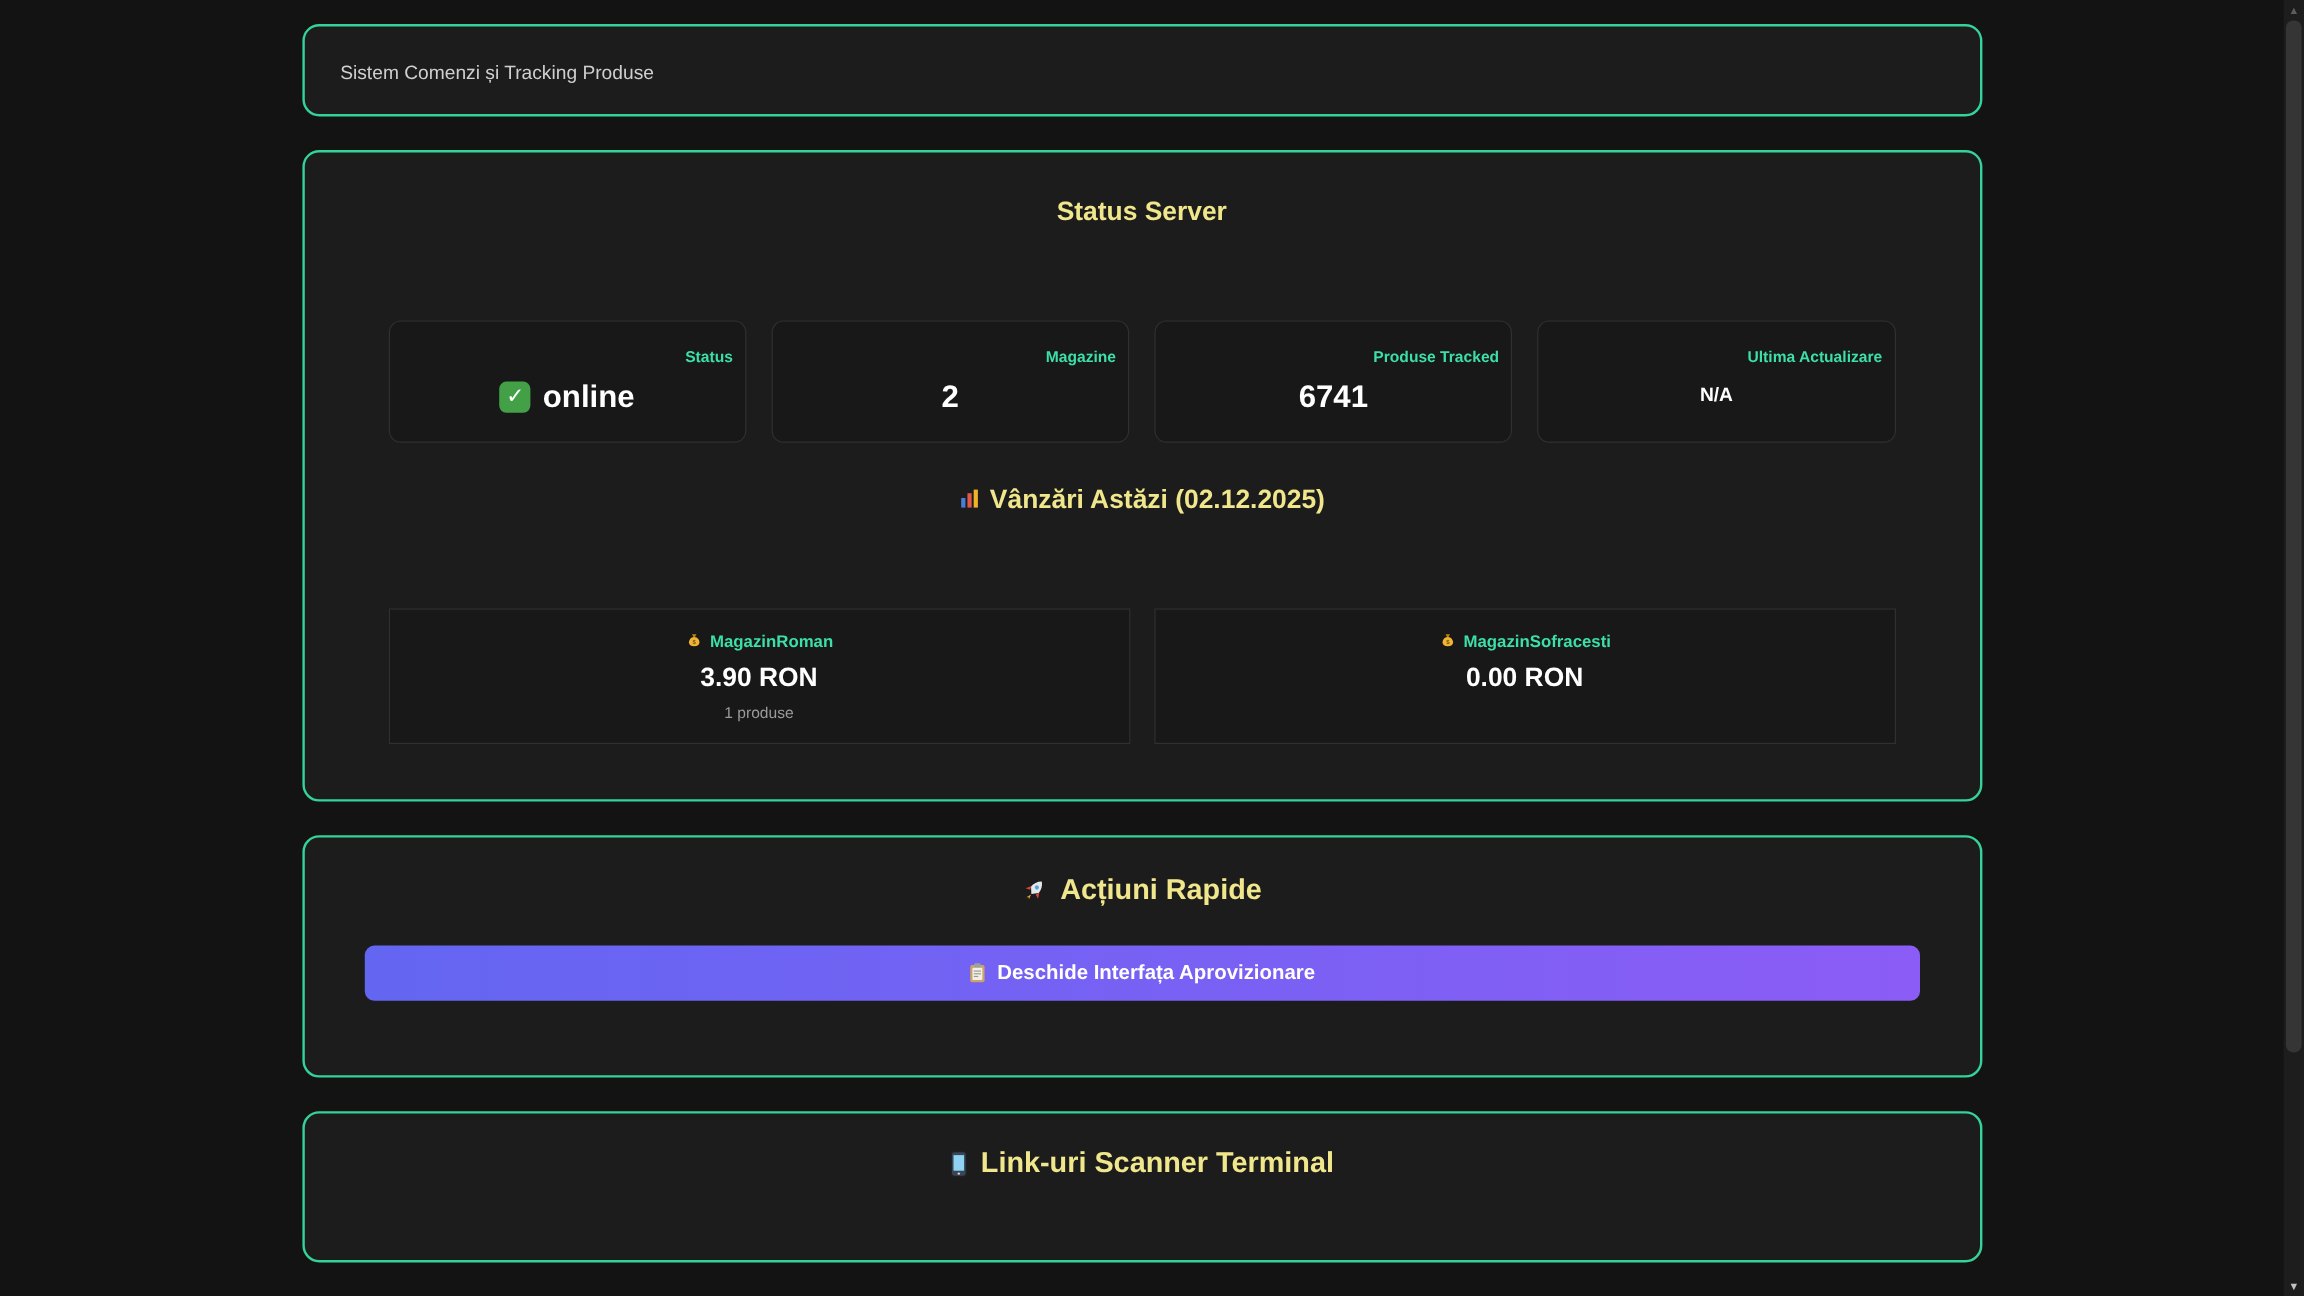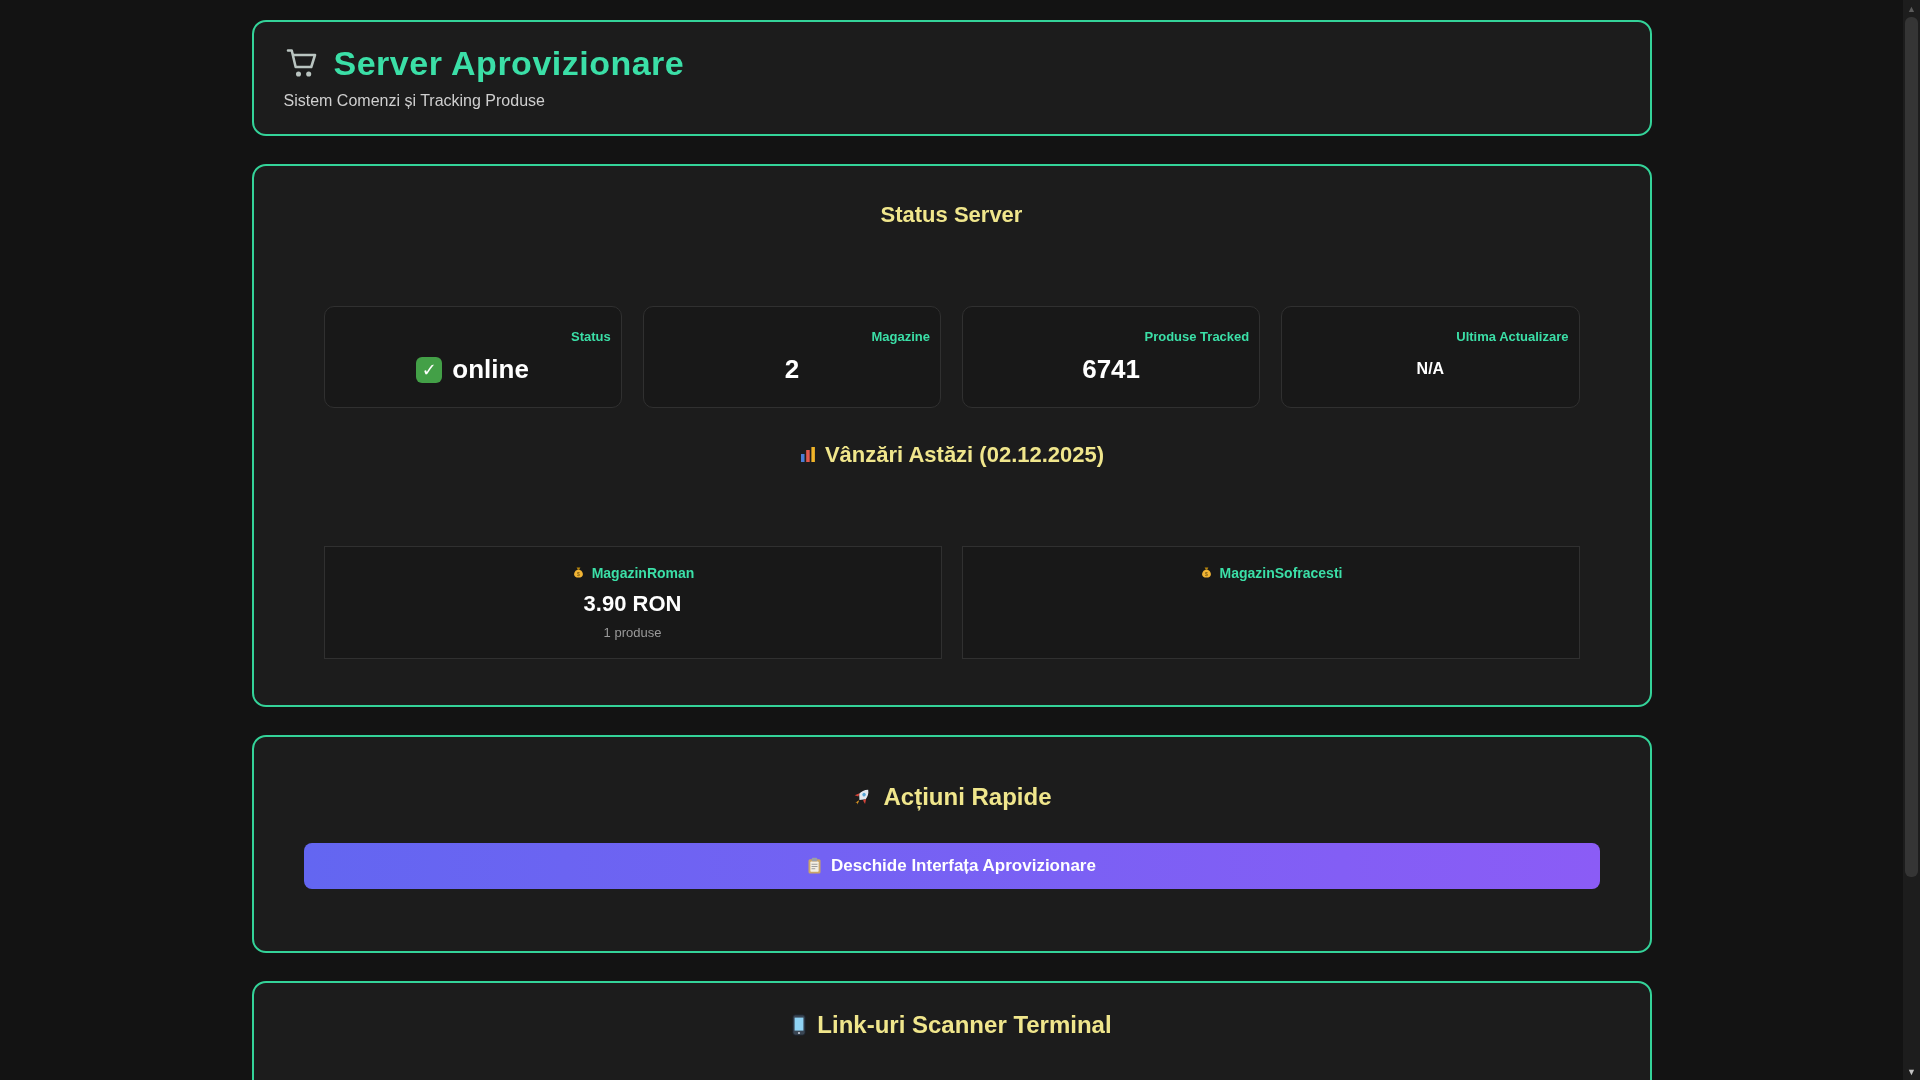--- a/index.html
+++ b/index.html
@@ -49,21 +49,21 @@
   }
 
   .sales-title { margin-top: 34px; font-size: 18px; gap: 8px; }
   .sales-grid { display: grid; grid-template-columns: repeat(2, 1fr); gap: 20px; margin: 22px 20px 0; }
   .sale-box { background: #181818; border: 1px solid #303030; border-radius: 0; padding: 18px; text-align: center; }
   .sale-store { font-size: 14px; font-weight: bold; color: #3bdfa7; display: flex; align-items: center; justify-content: center; gap: 6px; }
   .sale-amount { font-size: 22px; font-weight: bold; color: #ffffff; margin-top: 10px; }
   .sale-products { font-size: 13px; color: #9a9a9a; margin-top: 8px; }
 
   
-  .actions-card { padding: 46px 50px 62px; }
+  .actions-card { padding: 30px 50px 62px; }
   .actions-card > .section-title { font-size: 24px; margin-bottom: 32px; }
   .primary-btn {
     display: flex; width: 100%; height: 46px;
     align-items: center; justify-content: center; gap: 9px;
     border: none; border-radius: 8px;
     background: linear-gradient(90deg, #6366f1, #8b5cf6);
     color: #fff; font-size: 17px; font-weight: bold;
     font-family: inherit; cursor: pointer;
   }
 
@@ -80,30 +80,20 @@
 
   .icon { flex: 0 0 auto; display: inline-flex; }
 </style>
 </head>
 <body>
 
 <div class="viewport">
   <div class="container">
 
     <div class="card header-card">
-      <div class="title-row">
-        <span class="icon">
-          <svg width="38" height="36" viewBox="0 0 24 24">
-            <path d="M2 3h2.5l2.6 11h10.4l2.5-8H6" fill="none" stroke="#b9c4c0" stroke-width="1.7" stroke-linejoin="round" stroke-linecap="round"></path>
-            <circle cx="9" cy="18.7" r="1.7" fill="#b9c4c0"></circle>
-            <circle cx="15.8" cy="18.7" r="1.7" fill="#b9c4c0"></circle>
-          </svg>
-        </span>
-        <h1 class="page-title">Server Aprovizionare</h1>
-      </div>
       <div class="page-subtitle">Sistem Comenzi și Tracking Produse</div>
     </div>
 
     <div class="card status-card">
       <h2 class="section-title">Status Server</h2>
 
       <div class="stats-grid">
         <div class="stat-box">
           <div class="stat-label">Status</div>
           <div class="stat-value">
@@ -155,20 +145,21 @@
           <div class="sale-store">
             <span class="icon">
               <svg width="15" height="15" viewBox="0 0 24 24">
                 <path d="M9 2.5h6l-2 3.5h-2z" fill="#b8860b"></path>
                 <path d="M12 6c4.5 0 7 3.8 7 7.5 0 3.2-2.6 5-7 5s-7-1.8-7-5C5 9.8 7.5 6 12 6z" fill="#f1b434"></path>
                 <text x="12" y="15.5" text-anchor="middle" font-size="8" font-weight="bold" fill="#7a5b10">$</text>
               </svg>
             </span>
             <span>MagazinSofracesti</span>
           </div>
+          <div class="sale-amount">0.00 RON</div>
         </div>
       </div>
     </div>
 
     <div class="card actions-card">
       <h2 class="section-title">
         <span class="icon">
           <svg width="22" height="22" viewBox="0 0 24 24" style="transform:rotate(40deg)">
             <path d="M12 1.5c3.2 2.6 4.6 6.3 4.6 9.8l-4.6 5-4.6-5c0-3.5 1.4-7.2 4.6-9.8z" fill="#e3e8ee"></path>
             <circle cx="12" cy="8.5" r="1.9" fill="#58a6d6"></circle>

